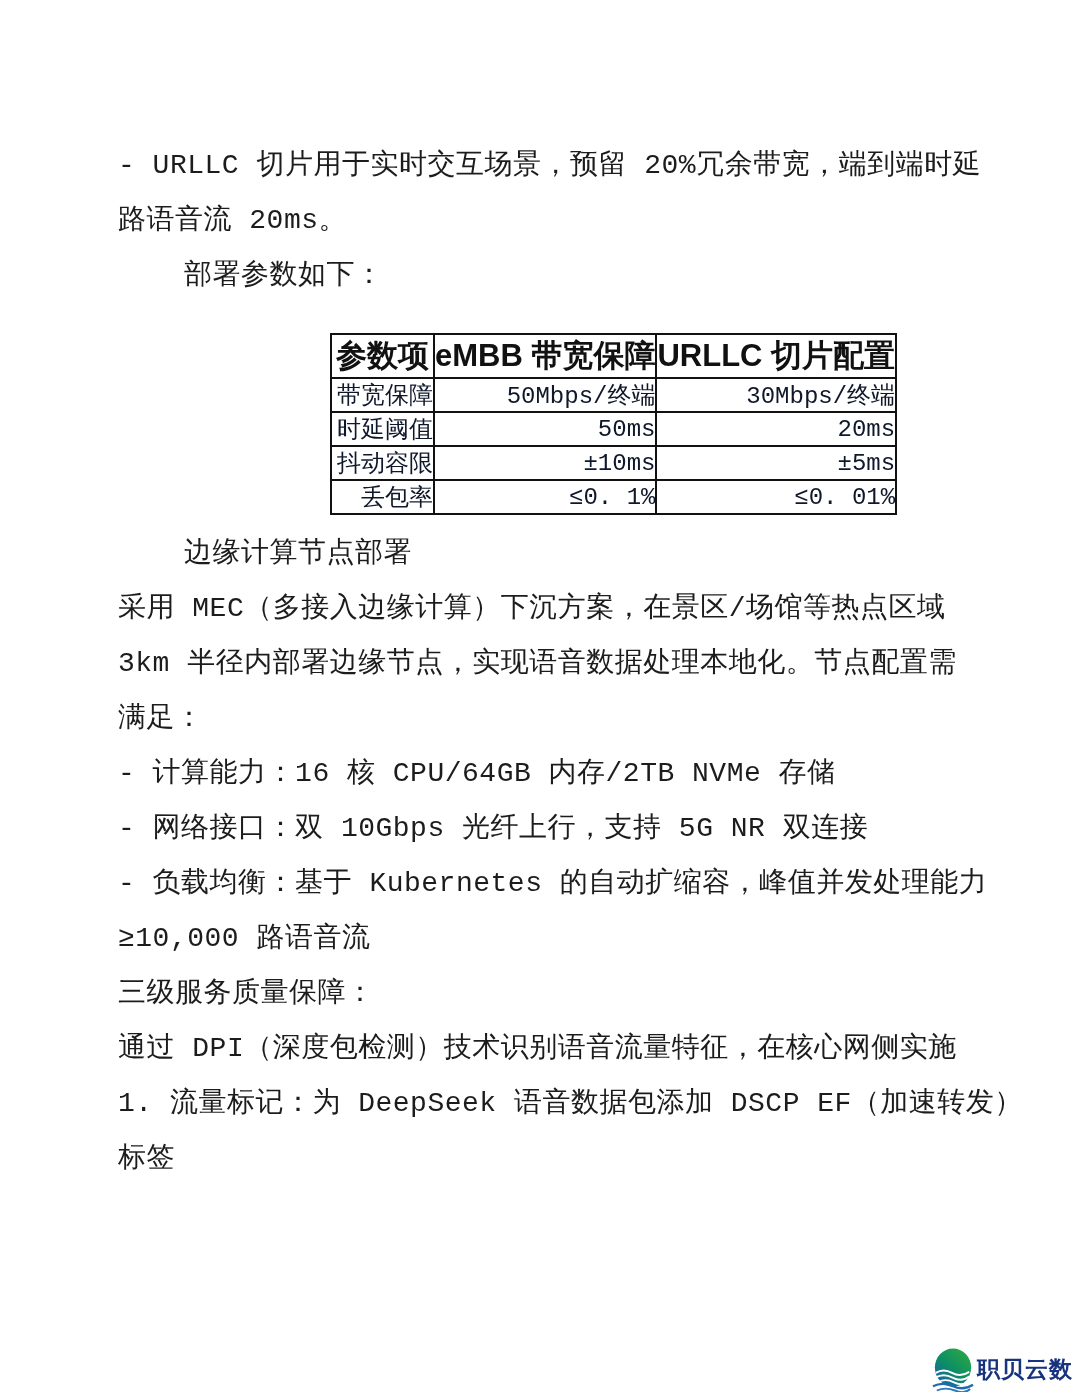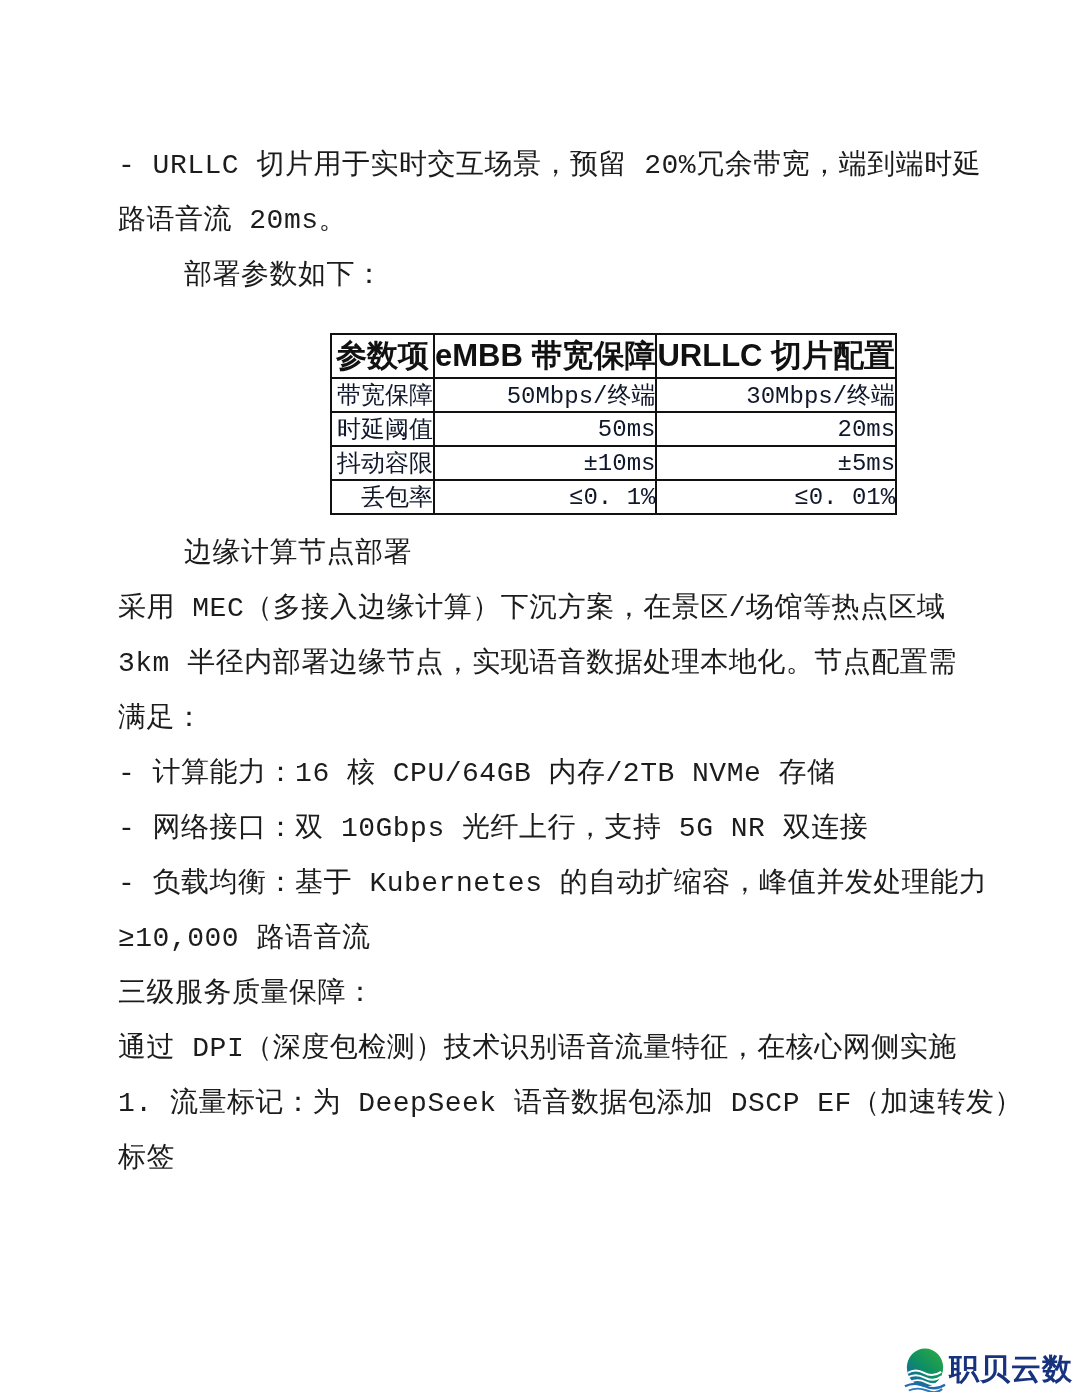--- a/index.html
+++ b/index.html
@@ -60,21 +60,21 @@
     position: absolute;
     right: 7px;
     bottom: 5px;
     display: flex;
     align-items: center;
     gap: 3px;
   }
   .logo-text {
     font-family: "Liberation Sans", "DejaVu Sans", sans-serif;
     font-weight: 700;
-    font-size: 30px;
+    font-size: 23px;
     letter-spacing: 1px;
     color: #17327e;
   }
 </style>
 </head>
 <body>
 
 <div class="page">
   <div class="content">
 

